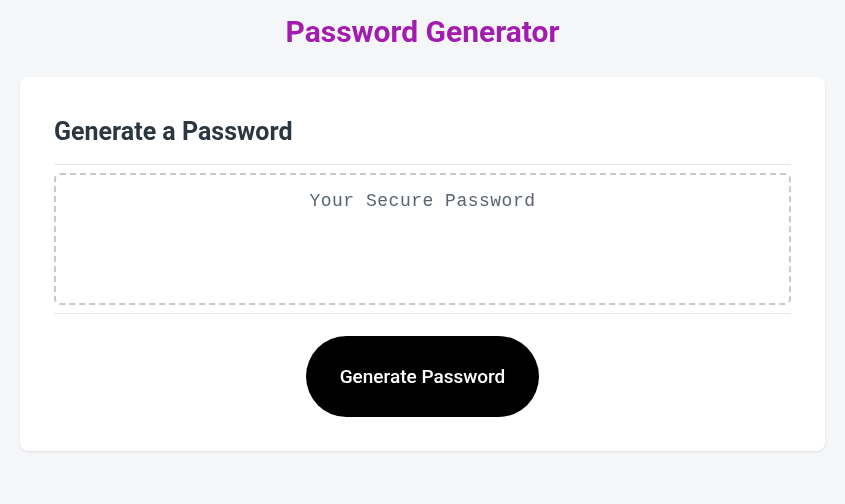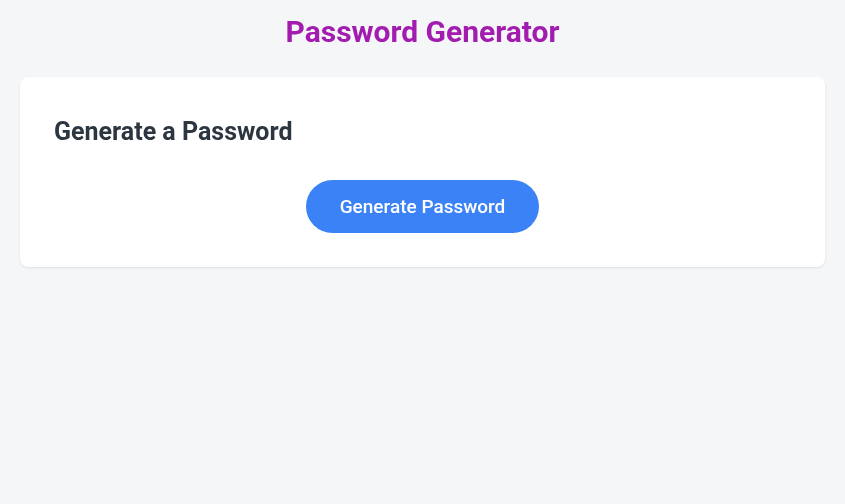--- a/index.html
+++ b/index.html
@@ -26,21 +26,21 @@
       background: #ffffff;
       margin: 0 20px;
       border-radius: 8px;
       box-shadow: 0 1px 3px rgba(0,0,0,0.06), 0 1px 2px rgba(0,0,0,0.04);
       padding: 40px 34px 34px 34px;
     }
     .card-title {
       color: #2c3640;
       font-size: 25px;
       font-weight: 700;
-      margin-bottom: 34px;
+      margin-bottom: 18px;
     }
     .output-wrapper {
       border-top: 1px solid #e6e6e9;
       border-bottom: 1px solid #e6e6e9;
       padding: 8px 0;
       margin-bottom: 22px;
     }
     .output-box {
       border: 2px dashed #c9c9cc;
       border-radius: 6px;
@@ -49,36 +49,39 @@
       text-align: center;
       font-family: "Courier New", Courier, monospace;
       font-size: 18px;
       color: #5a6470;
       letter-spacing: 0.5px;
     }
     .button-row {
       text-align: center;
     }
     .generate-btn {
-      background: #3b82f6;
+      background: #000000;
       color: #ffffff;
       border: none;
       font-size: 19px;
       font-weight: 500;
-      padding: 15px 34px;
+      padding: 29px 34px;
       border-radius: 999px;
       cursor: pointer;
       font-family: inherit;
     }
   </style>
 </head>
 <body>
 
 <h1 class="page-title">Password Generator</h1>
 
 <div class="card">
   <h2 class="card-title">Generate a Password</h2>
 
+  <div class="output-wrapper">
+    <div class="output-box">Your Secure Password</div>
+  </div>
 
   <div class="button-row">
     <button class="generate-btn">Generate Password</button>
   </div>
 </div>
 
 </body></html>

